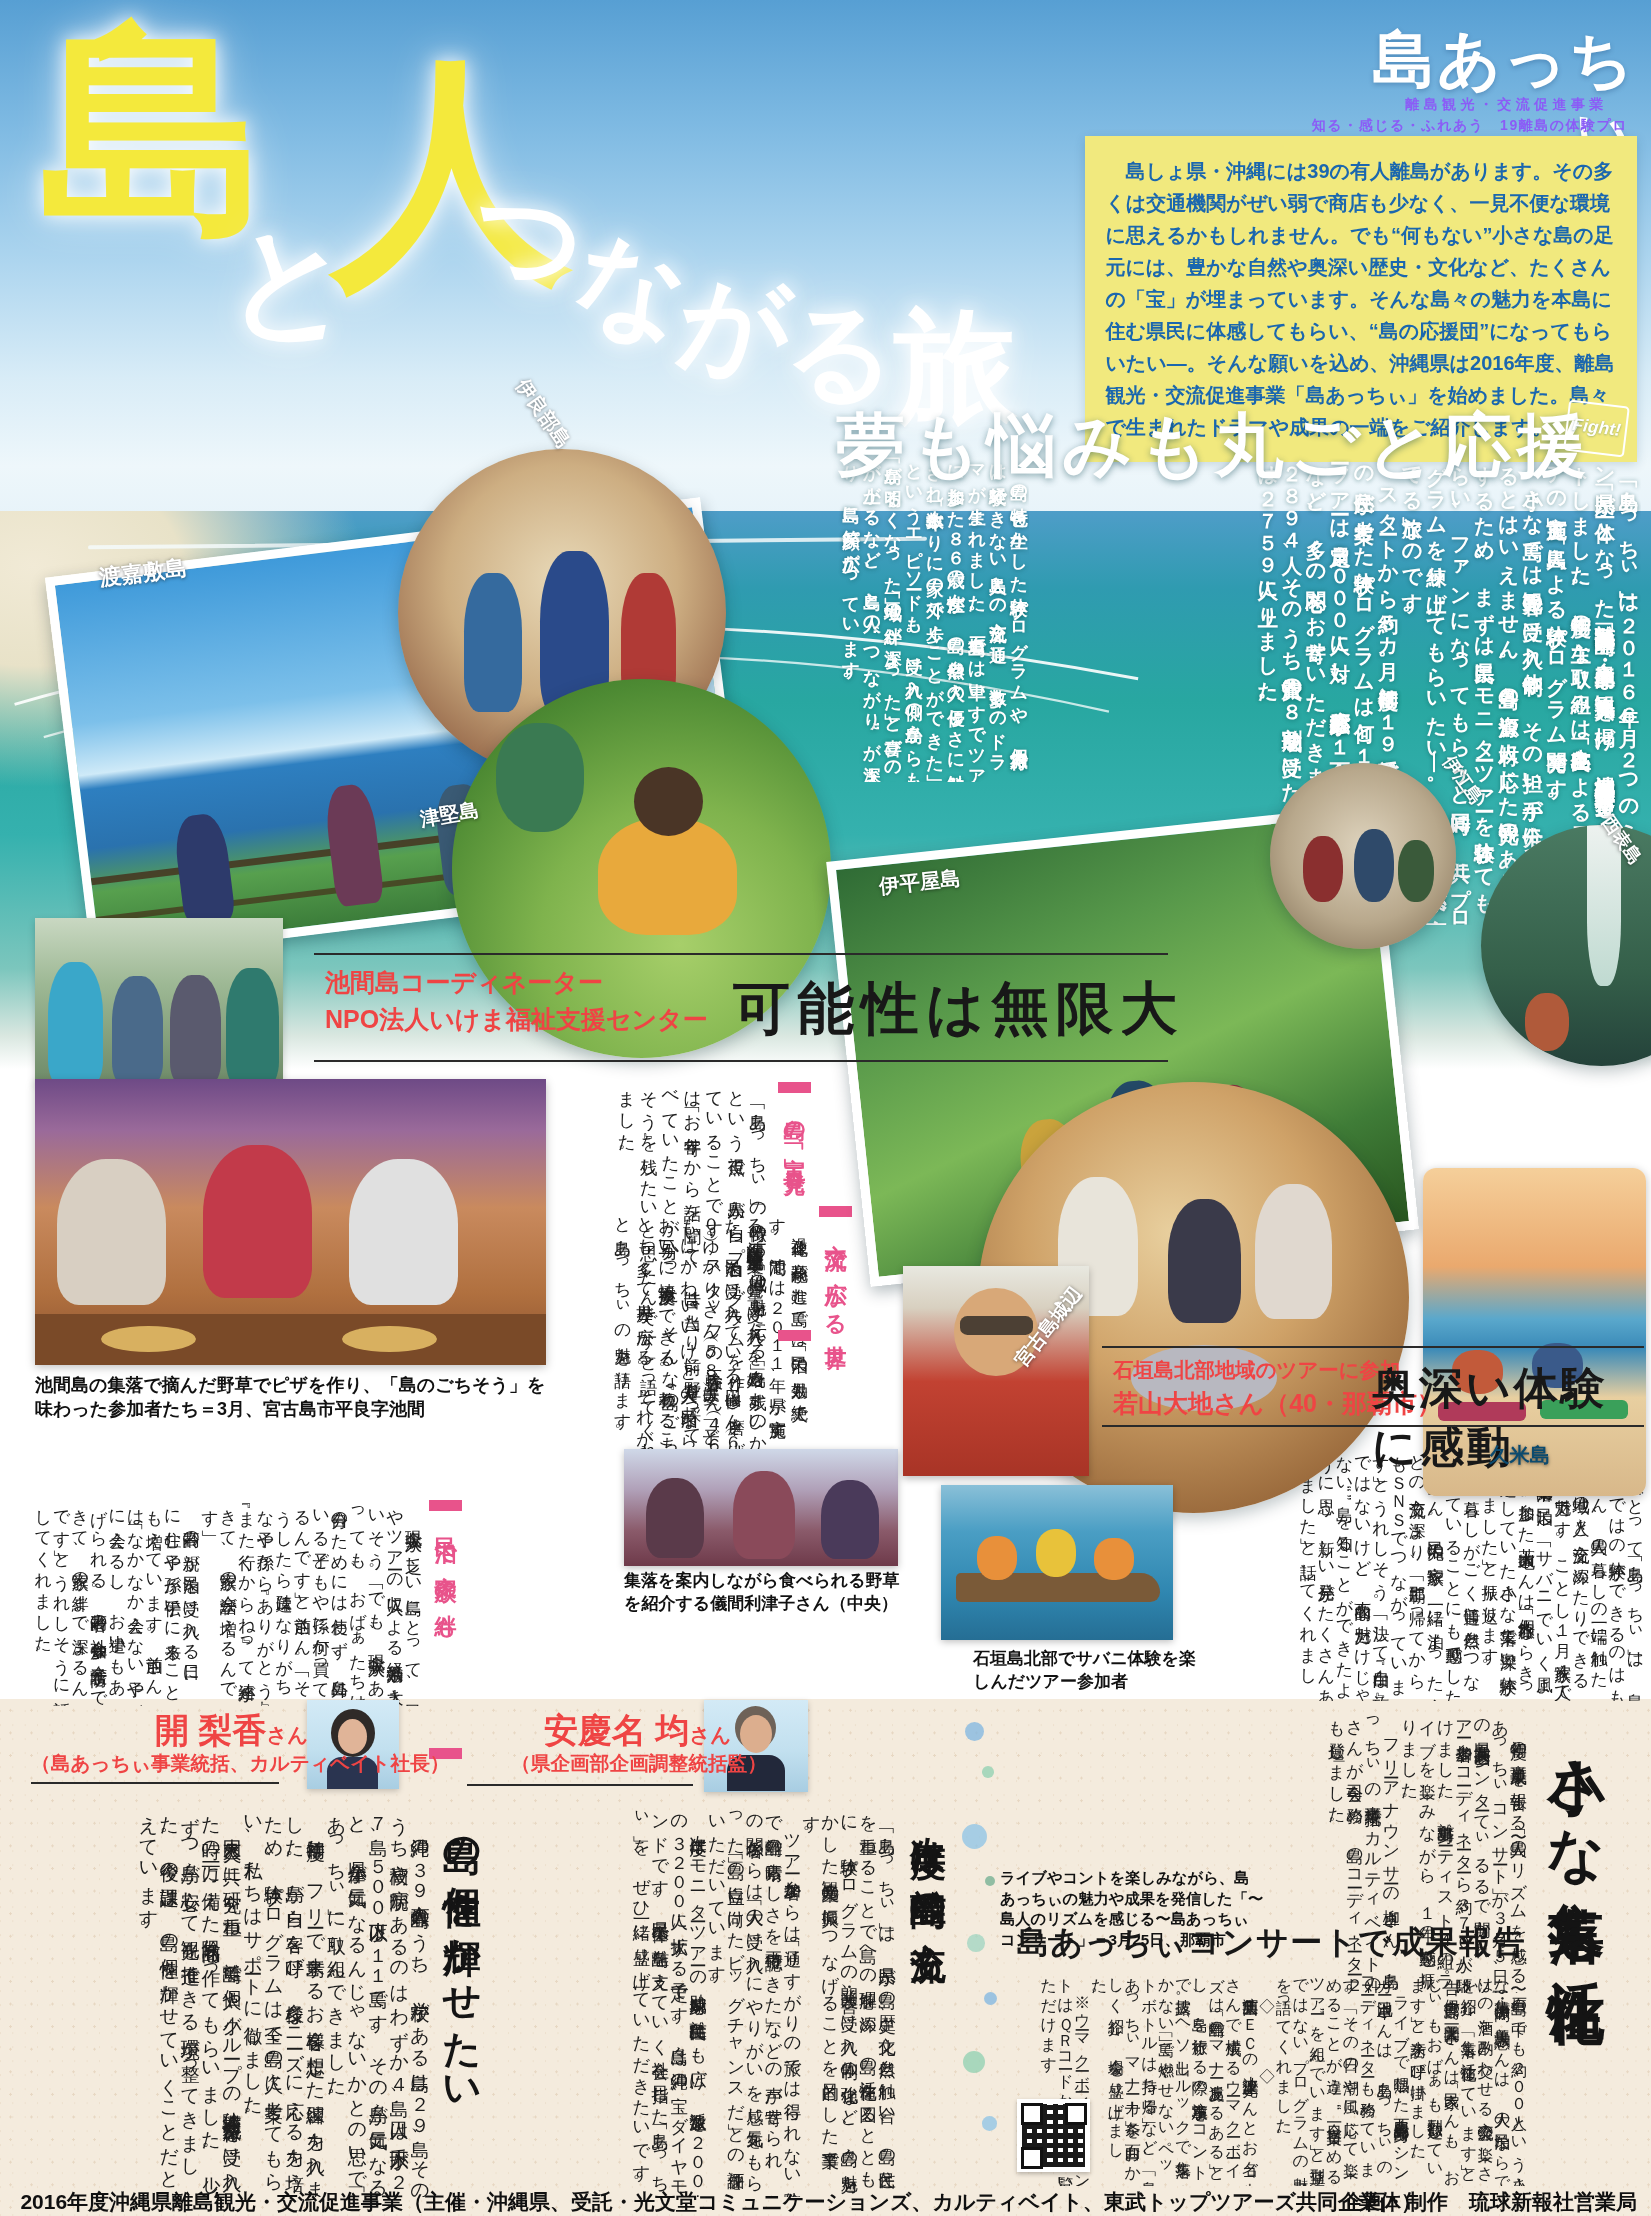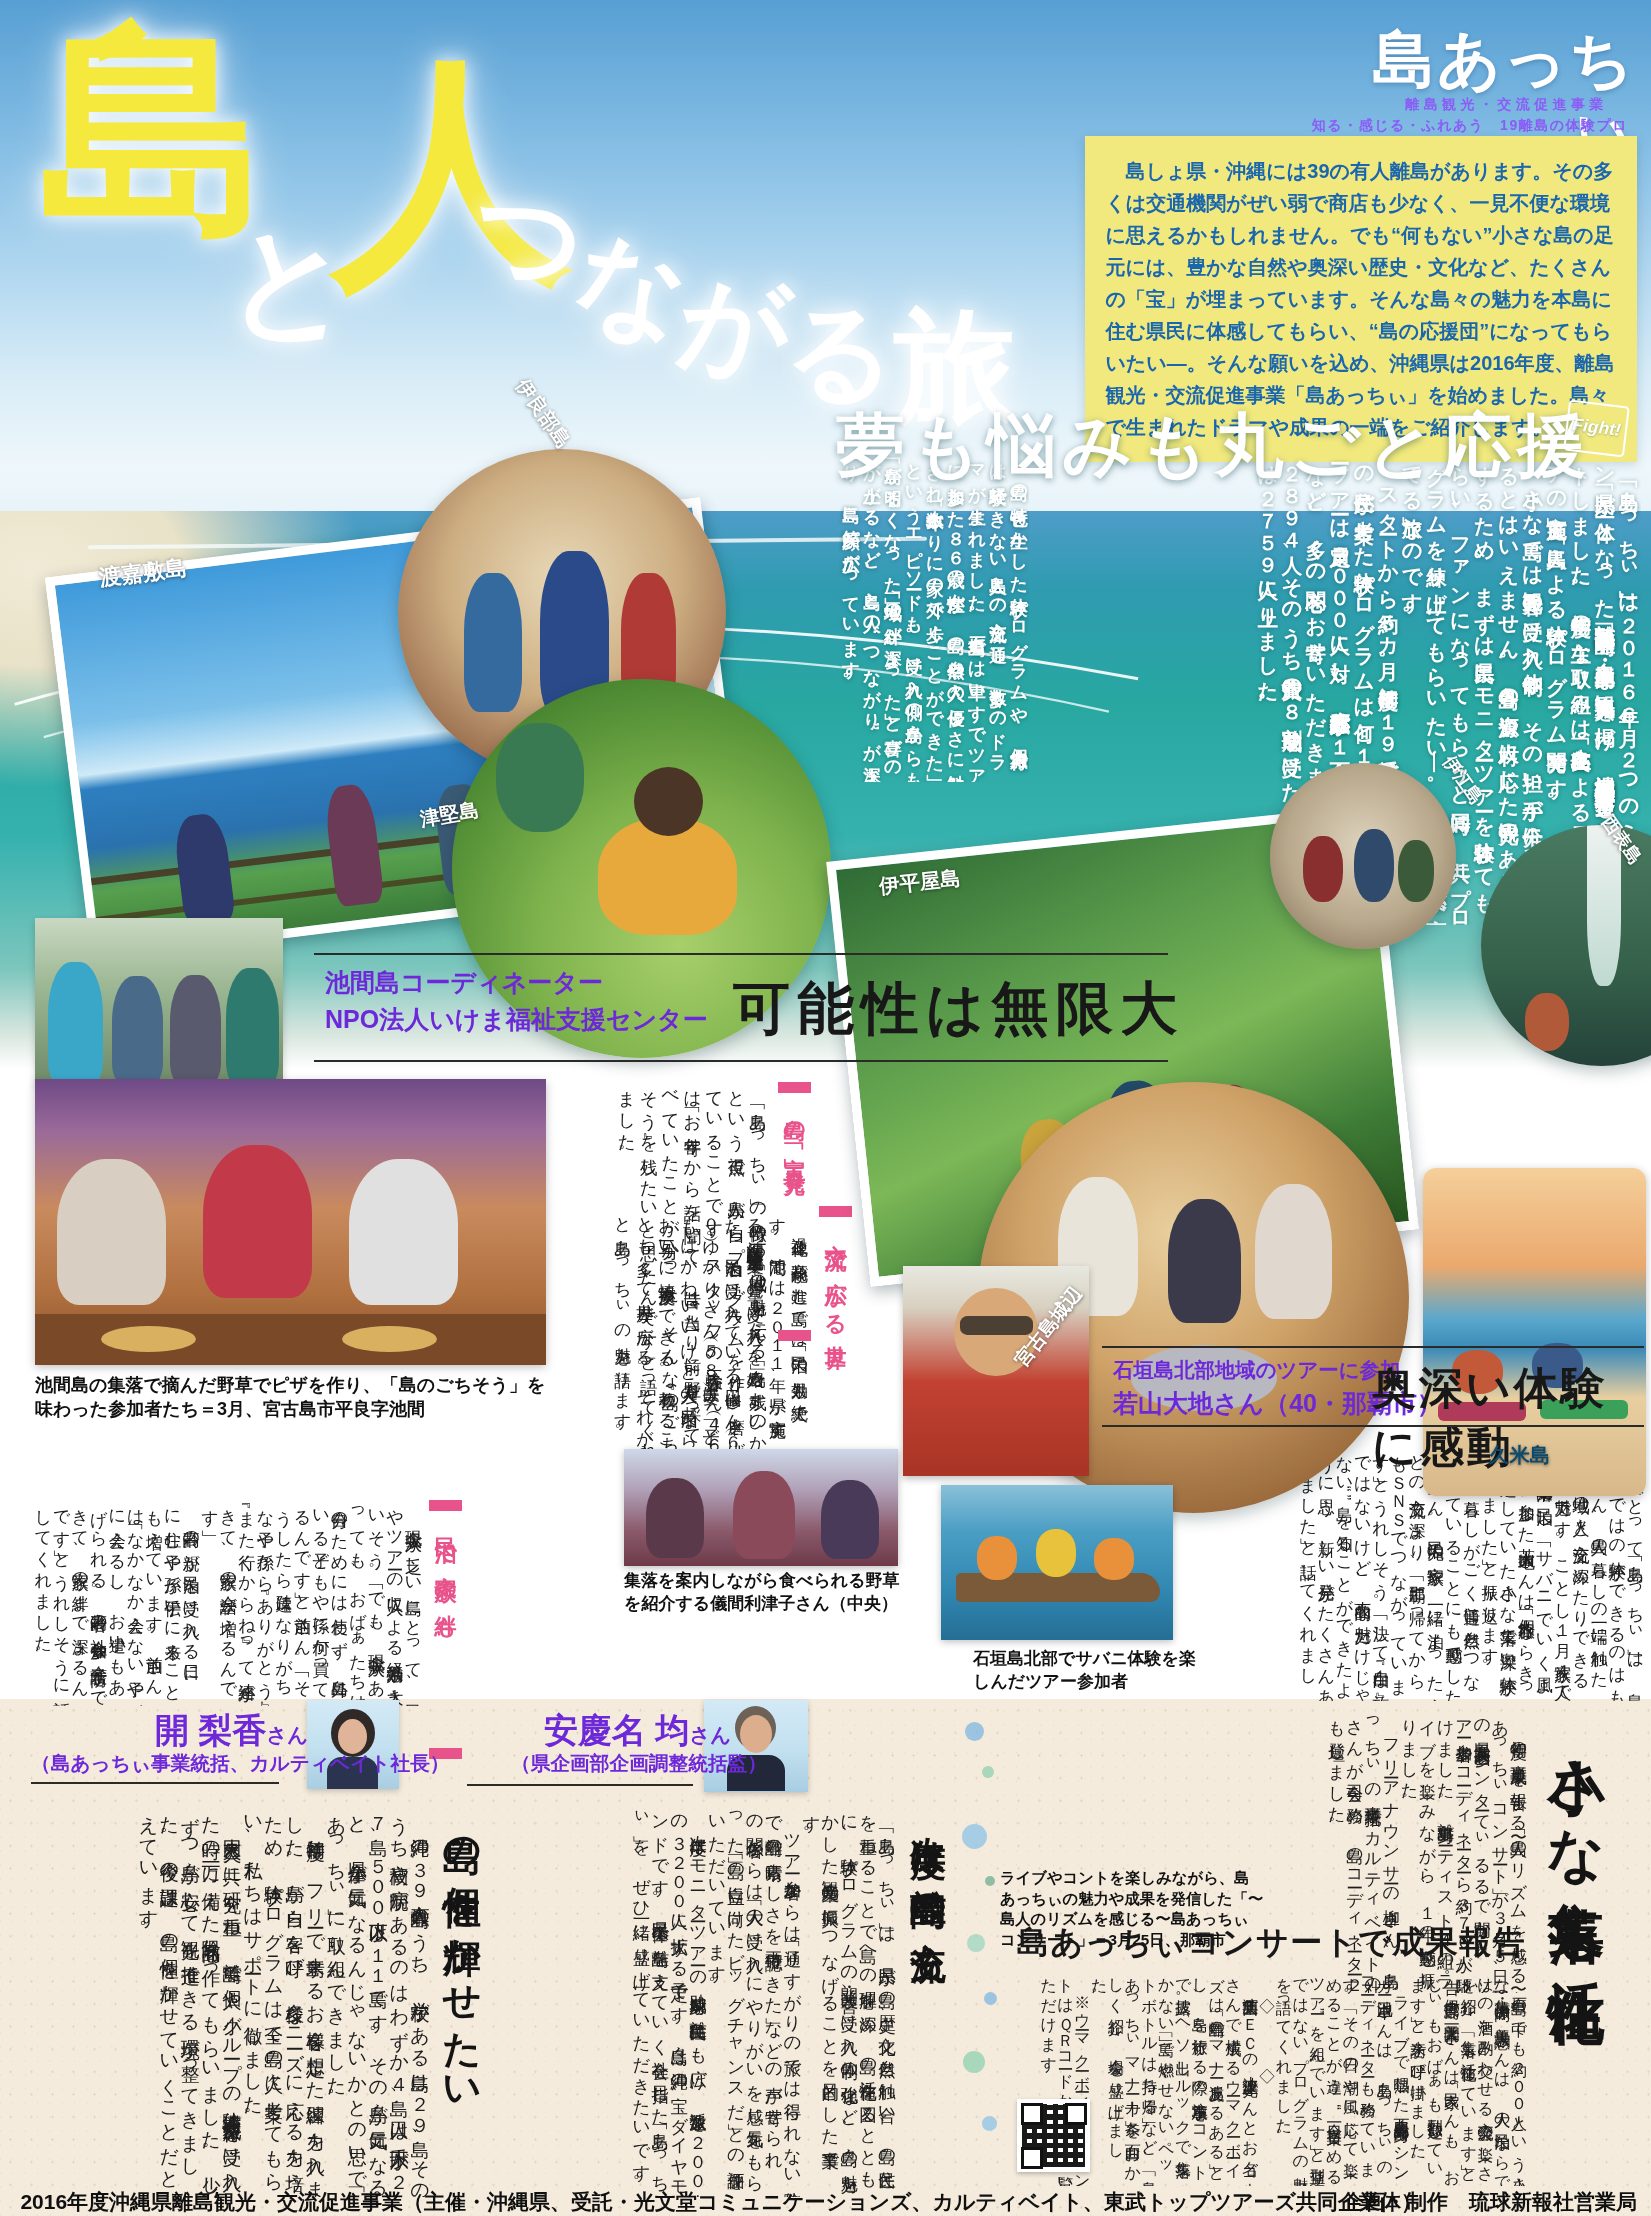--- a/index.html
+++ b/index.html
@@ -38,21 +38,21 @@
   .vbody{position:absolute;writing-mode:vertical-rl;text-orientation:mixed;overflow:hidden;
          white-space:pre-line;letter-spacing:1.5px;z-index:2;}
   .hero-txt{color:#fff;font-weight:700;text-shadow:0 0.7px 4.4px rgba(0,70,70,.45);}
   .black-txt{color:#1d1d1d;}
   .pink-sub{position:absolute;writing-mode:vertical-rl;color:#e8538b;font-weight:900;font-size:22px;
             letter-spacing:4.4px;border-top:11.7px solid #e8538b;border-bottom:11.7px solid #e8538b;
             padding:8.8px 1.5px;z-index:3;background:rgba(255,255,255,.0);}
   
   .headline{position:absolute;font-weight:900;color:#181818;letter-spacing:4.4px;z-index:5;}
   .rule{position:absolute;height:2.2px;background:#2a2a2a;z-index:5;}
-  .rolehead{position:absolute;font-weight:800;color:#6d28d9;z-index:5;line-height:1.35;}
+  .rolehead{position:absolute;font-weight:800;color:#ef4444;z-index:5;line-height:1.35;}
   
   .sand{position:absolute;top:1699px;left:0;width:100%;height:517px;background-color:#f4ebdd;
         background-image:radial-gradient(#e7d7c2 1.2px,transparent 1.3px),radial-gradient(#ecdfcc 0.8px,transparent 0.9px);
         background-size:21px 22.6px,12.4px 14px;background-position:0 0,6.6px 5.1px;}
   .vheadline{position:absolute;writing-mode:vertical-rl;font-weight:900;color:#141414;z-index:5;letter-spacing:2.9px;}
   .profile-photo{position:absolute;overflow:hidden;z-index:4;background:linear-gradient(180deg,#d3eaf6 0%,#c2e0ef 55%,#a8cde2 100%);
         box-shadow:0 1.5px 5.8px rgba(0,0,0,.2);}
   .bubble{position:absolute;border-radius:50%;opacity:.75;z-index:1;}
   .qr{position:absolute;width:63px;height:63px;background:#fff;border:5.1px solid #fff;z-index:6;
       box-shadow:0 1.5px 4.4px rgba(0,0,0,.25);}

